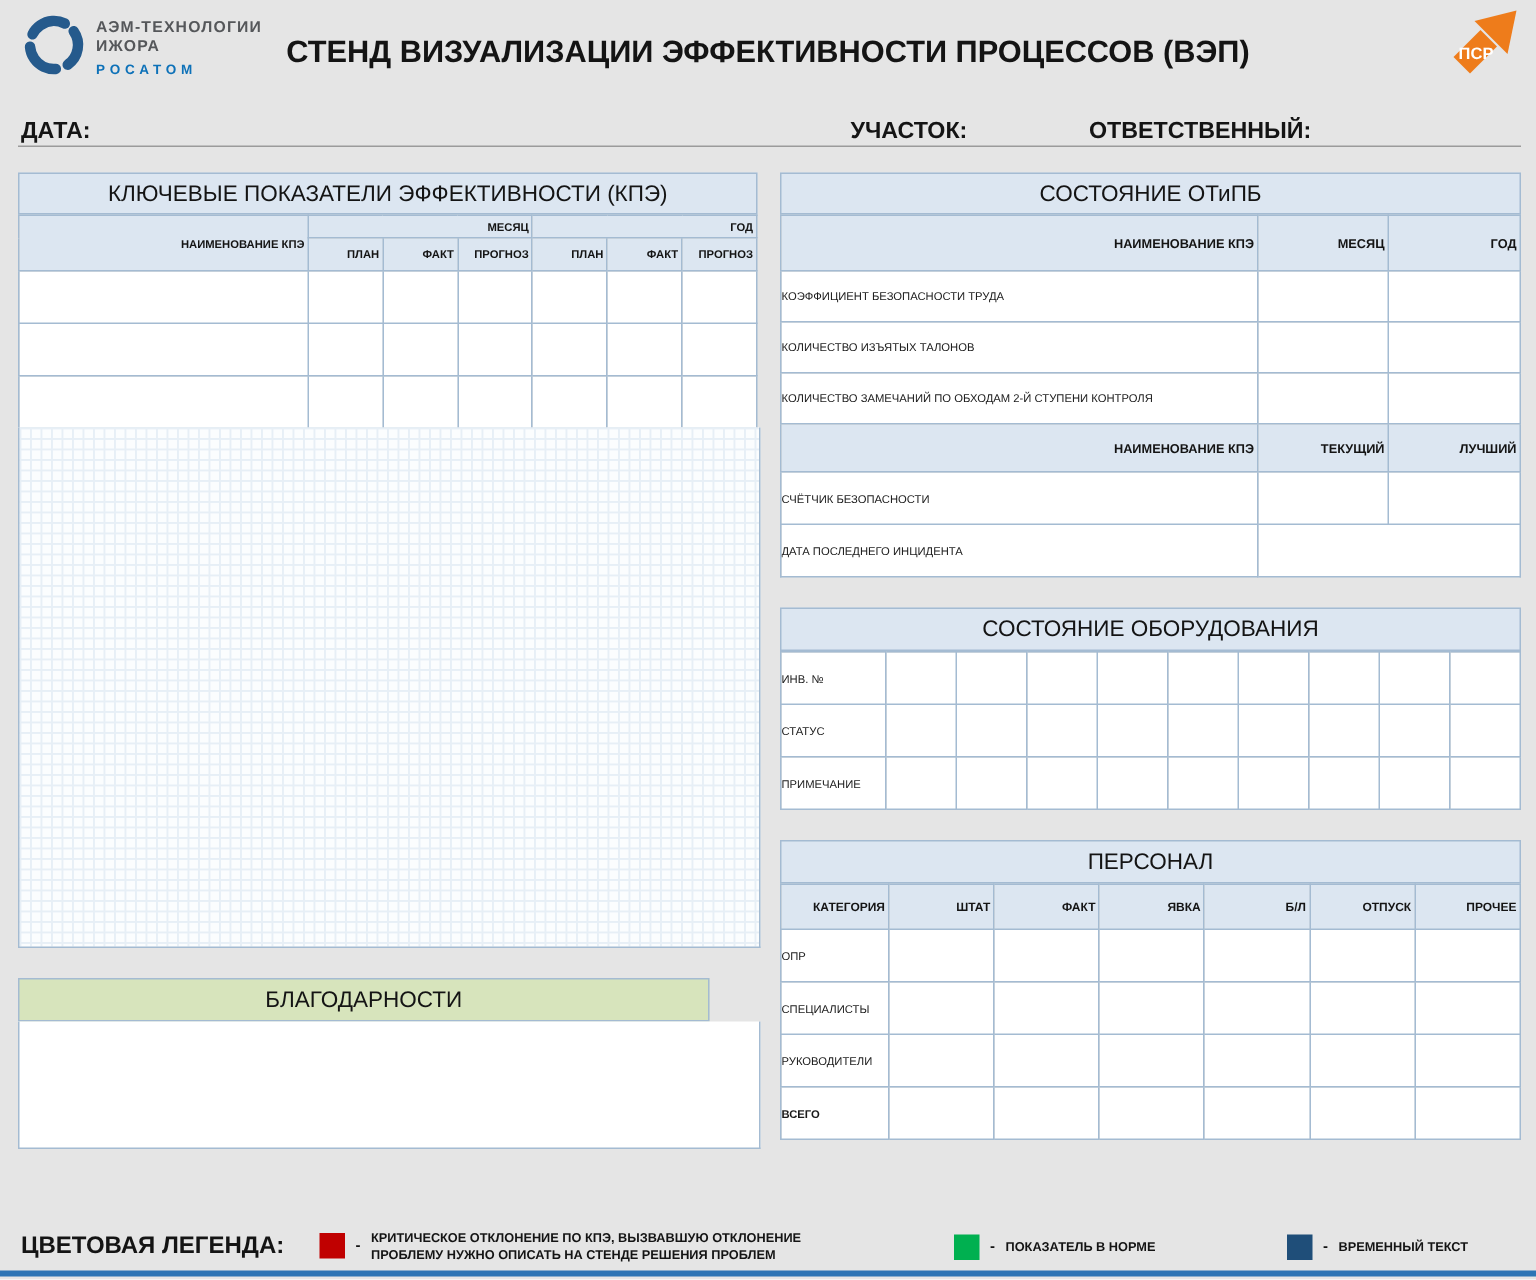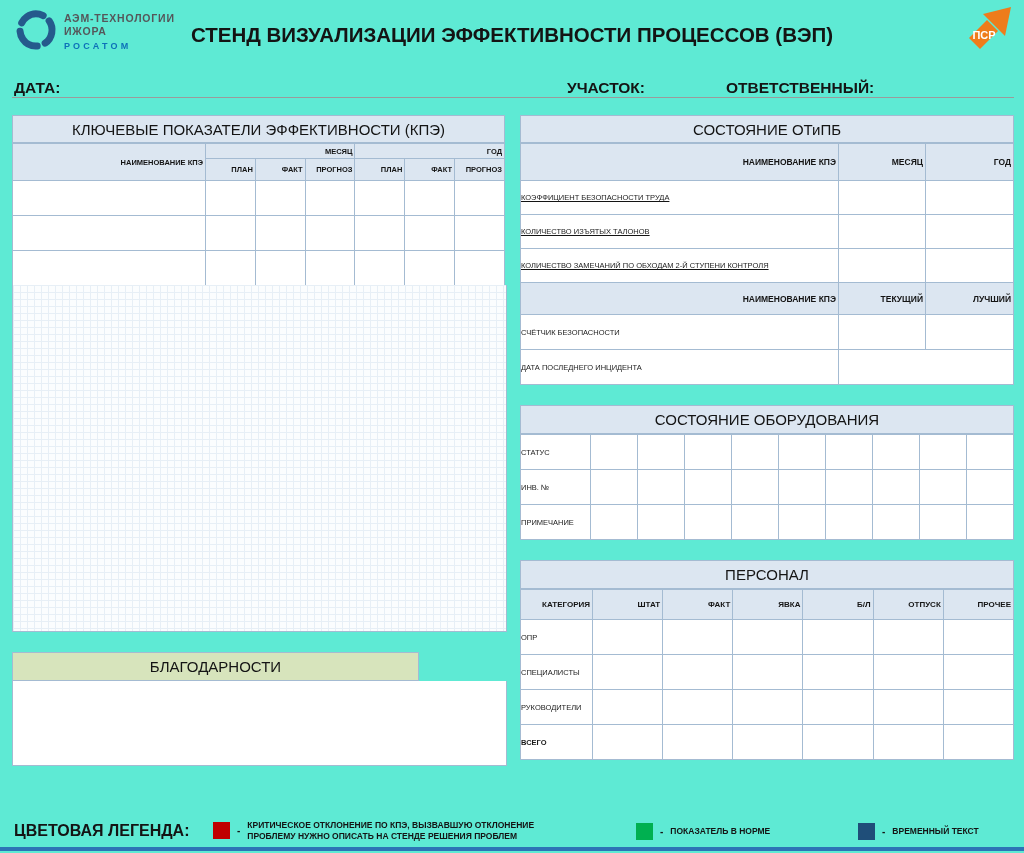--- a/index.html
+++ b/index.html
@@ -1,16 +1,16 @@
 <!DOCTYPE html>
 <html><head>
 <meta charset="utf-8">
 <style>
   html,body{margin:0;padding:0;background:#ffffff;}
-  .page{position:relative;width:1024px;height:853px;overflow:hidden;background:#5eead4;color:#141414;
+  .page{position:relative;width:1024px;height:853px;overflow:hidden;background:#e5e5e5;color:#141414;
         font-family:"Liberation Sans",sans-serif;--bd:#a4bbd2;--hdr:#dce6f1;}
   
   .rosatom-mark{position:absolute;left:13px;top:7px;}
   .brand-text{position:absolute;left:64px;top:12px;}
   .b1{font-size:10.5px;font-weight:bold;color:#55575a;letter-spacing:.8px;line-height:13px;}
   .b2{font-size:9px;font-weight:bold;color:#0d71b8;letter-spacing:3.2px;margin-top:3px;}
   .page-title{position:absolute;left:0;top:23px;width:1024px;text-align:center;font-size:20.5px;font-weight:bold;}
   .psr{position:absolute;left:962px;top:5px;}
   
   .meta-label{position:absolute;top:79px;font-size:15.5px;font-weight:bold;}
@@ -22,21 +22,21 @@
   table.grid{position:absolute;border-collapse:collapse;table-layout:fixed;}
   .grid th,.grid td{border:1px solid var(--bd);overflow:hidden;padding:0;}
   .grid th{background:var(--hdr);font-weight:bold;font-size:8px;text-align:right;padding:1px 2px;}
   .grid td{background:#fff;}
   .lbl{font-size:7.5px;padding:2px 6px;text-align:left;vertical-align:middle;color:#1a1a1a;}
   .kpi-table thead tr:nth-child(1){height:15px;}
   .kpi-table thead tr:nth-child(2){height:22px;}
   .kpi-table tbody tr{height:35px;}
   .kpi-table th{font-size:7.5px;}
   .safety-table th{font-size:8.5px;}
-  .h37{height:37px;}.h34{height:34px;text-decoration:underline;}.h32{height:32px;}.h35{height:35px;}.h30{height:30px;}
+  .h37{height:37px;}.h34{height:34px;}.h32{height:32px;}.h35{height:35px;}.h30{height:30px;}
   .graph{position:absolute;border:1px solid var(--bd);border-top:none;background-color:#fbfdfe;
          background-image:linear-gradient(#e7eff6 1px,transparent 1px),linear-gradient(90deg,#e7eff6 1px,transparent 1px);
          background-size:7px 7px;}
   .empty-box{position:absolute;border:1px solid var(--bd);border-top:none;background:#fff;}
   .pers-table .total .lbl{font-weight:bold;}
   
   .legend-title{position:absolute;left:14px;top:822px;font-size:16px;font-weight:bold;}
   .li{position:absolute;display:flex;align-items:center;gap:7px;}
   .swatch{width:17px;height:17px;flex:0 0 auto;}
   .sw-red{background:#c00000;}.sw-green{background:#00b050;}.sw-blue{background:#1f4e79;}
@@ -121,21 +121,21 @@
           <td></td>
         <td></td>
           <td></td>
         <td></td>
           <td></td>
       </tr>
     </tbody>
   </table>
   <div class="graph" style="left:12px;top:285px;width:493px;height:346px"></div>
 
-  <div class="sec-head green" style="left:12px;top:652px;width:407px;height:29px">БЛАГОДАРНОСТИ</div>
+  <div class="sec-head green" style="left:12px;top:652px;width:461px;height:29px">БЛАГОДАРНОСТИ</div>
   <div class="empty-box" style="left:12px;top:681px;width:493px;height:84px"></div>
 
   <div class="sec-head" style="left:520px;top:115px;width:494px;height:28px">СОСТОЯНИЕ ОТиПБ</div>
   <table class="grid safety-table" style="left:520px;top:143px;width:494px">
     <colgroup>
         <col style="width:318px">
         <col style="width:87px">
         <col>
       </colgroup>
     <tbody>
@@ -185,33 +185,33 @@
         <col>
         <col>
         <col>
         <col>
         <col>
         <col>
         <col>
       </colgroup>
     <tbody>
         <tr class="h35">
+      <td class="lbl">ИНВ. №</td>
+      <td></td>
+          <td></td>
+      <td></td>
+          <td></td>
+      <td></td>
+          <td></td>
+      <td></td>
+          <td></td>
+      <td></td>
+    </tr>
+    <tr class="h35">
       <td class="lbl">СТАТУС</td>
-      <td></td>
-          <td></td>
-      <td></td>
-          <td></td>
-      <td></td>
-          <td></td>
-      <td></td>
-          <td></td>
-      <td></td>
-    </tr>
-    <tr class="h35">
-      <td class="lbl">ИНВ. №</td>
       <td></td>
           <td></td>
       <td></td>
           <td></td>
       <td></td>
           <td></td>
       <td></td>
           <td></td>
       <td></td>
     </tr>

